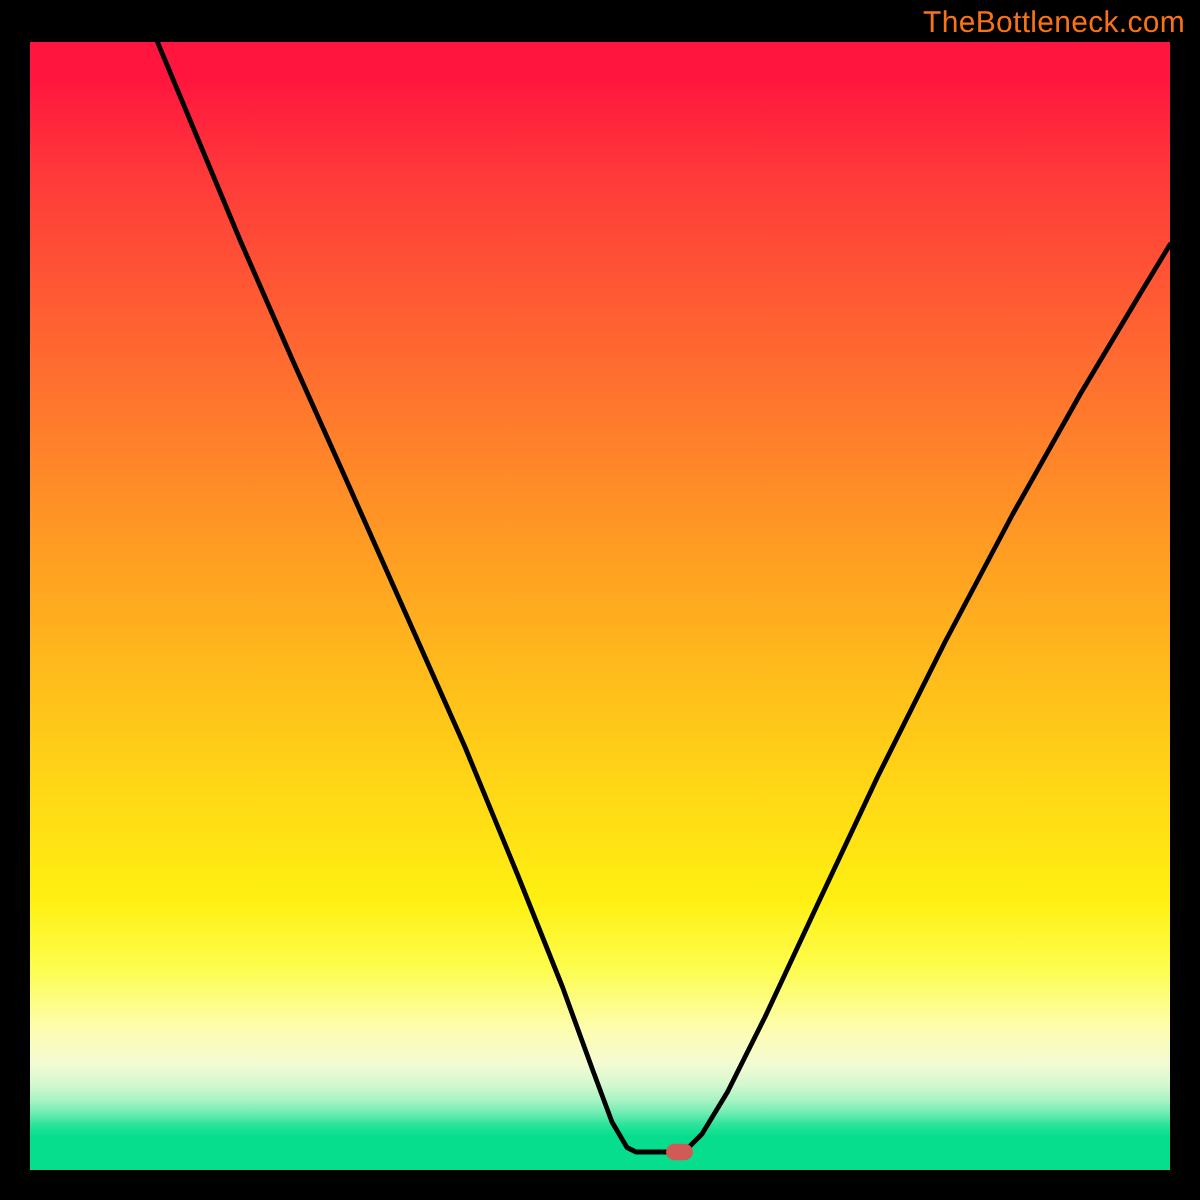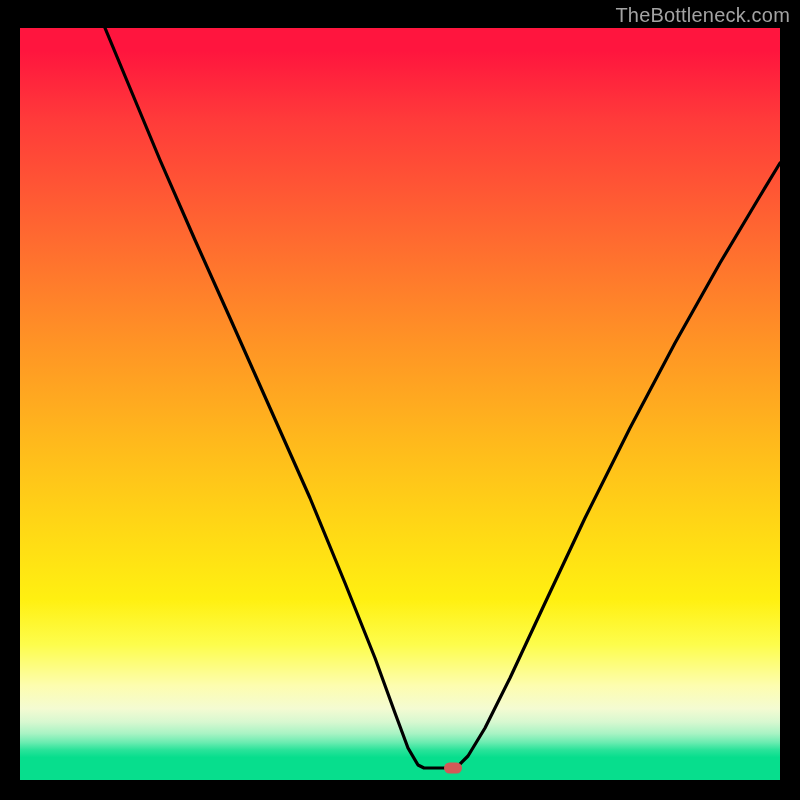--- a/index.html
+++ b/index.html
@@ -14,21 +14,21 @@
   .frame {
     position: relative;
     width: 800px;
     height: 800px;
     background: #000;
   }
   .watermark {
     position: absolute;
     top: 4px;
     right: 10px;
-    color: #a3a3a3;
+    color: #f97316;
     font-size: 20px;
     font-weight: 500;
     letter-spacing: 0.2px;
     z-index: 5;
   }
   .plot {
     position: absolute;
     left: 20px;
     top: 28px;
     width: 760px;

